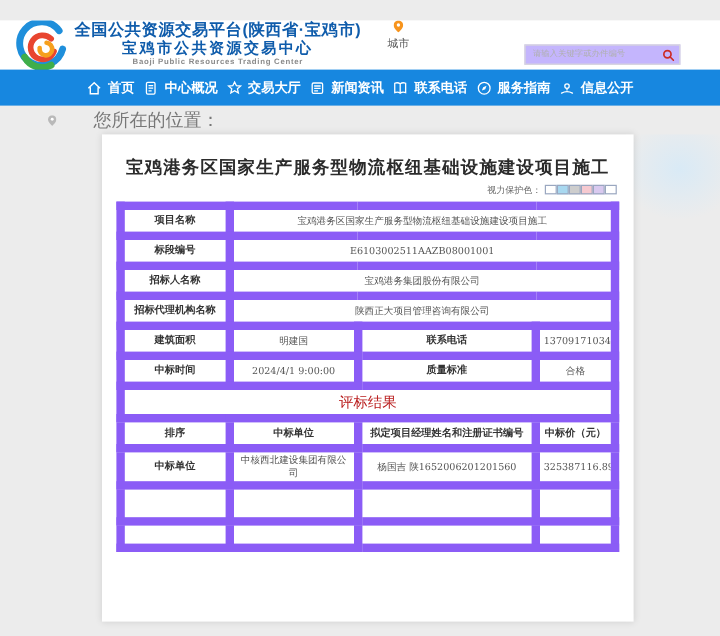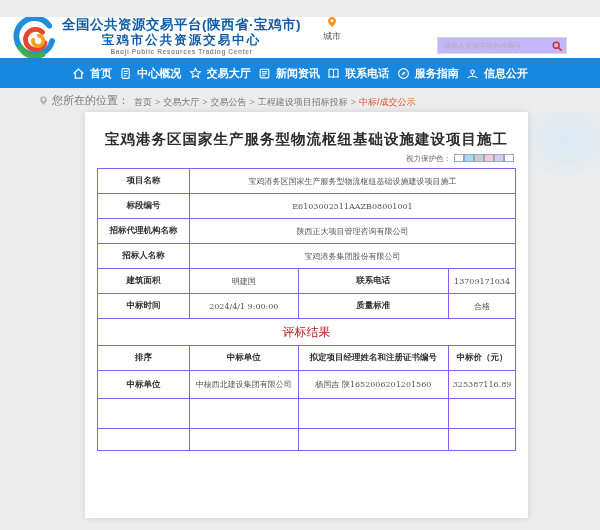--- a/index.html
+++ b/index.html
@@ -21,42 +21,42 @@
   .search input::placeholder{color:#b0b0b0;}
   .search .sbtn{border:none;background:transparent;padding:0;cursor:pointer;display:flex;align-items:center;}
 
   
   .nav{position:absolute;top:58px;left:0;width:600px;height:30px;background:#1787e0;display:flex;align-items:center;justify-content:space-between;padding:0 72px;}
   .nav-item{display:flex;align-items:center;gap:5px;color:#fff;font-size:11px;font-weight:bold;cursor:pointer;white-space:nowrap;}
   .nic{width:13px;height:13px;}
 
   
   .crumbbar{position:absolute;top:88px;left:0;width:600px;height:24px;display:flex;align-items:center;padding-left:40px;gap:5px;}
-  .crumbbar .bc-txt{font-size:11px;color:#777;}
+  .crumbbar .bc-txt{font-size:15px;color:#777;margin-left:26px;}
   .crumb a,.crumb span{font-size:9px;color:#777;text-decoration:none;}
   .crumb .sep{margin:0 3px;color:#999;}
   .crumb .active{color:#d9542e;}
 
   
   .deco{position:absolute;right:0;top:112px;width:84px;height:72px;background:radial-gradient(ellipse at 60% 40%, #d9eaf6 0%, rgba(217,234,246,0) 70%);}
 
   
   .card{position:absolute;top:112px;left:85px;width:443px;height:406px;background:#ffffff;box-shadow:0 0 6px rgba(0,0,0,.12);padding:12px 12px 0 12px;}
   .art-title{text-align:center;font-size:14.5px;font-weight:bold;color:#2b2b2b;letter-spacing:1px;margin-top:6px;}
   .meta{margin-top:8px;text-align:center;font-size:7.5px;color:#93a0bb;display:flex;justify-content:center;align-items:center;gap:3px;flex-wrap:nowrap;white-space:nowrap;}
   .meta .clickable{cursor:pointer;}
   .mic{display:inline-block;width:8px;height:8px;border-radius:1px;}
   .mic.word{background:#b3412c;border:1px solid #8e2f1f;}
   .mic.excel{background:#2e9e4f;border:1px solid #1f7a39;}
   .eyeline{margin-top:5px;display:flex;justify-content:flex-end;align-items:center;gap:3px;font-size:7.5px;color:#666;padding-right:2px;}
   .swatch{display:inline-block;width:10px;height:8px;border:1px solid #9aa7c0;cursor:pointer;}
 
   
   table.tbl{width:100%;border-collapse:collapse;table-layout:fixed;margin-top:4px;}
-  .tbl td{border:1px solid #8b5cf6;text-align:center;font-size:8px;color:#666;padding:1px 3px;overflow:hidden;}
+  .tbl td{border:7px solid #8b5cf6;text-align:center;font-size:8px;color:#666;padding:1px 3px;overflow:hidden;}
   .tbl td.lbl{font-weight:bold;color:#333;font-size:8.5px;}
   .tbl td.val{font-family:"DejaVu Serif",serif;color:#555;}
   .tbl td.sec{font-size:12px;color:#b91c1c;}
   .tbl tr.h25{height:25px;} .tbl tr.h27{height:27px;} .tbl tr.h28{height:28px;}
   .tbl tr.h30{height:30px;} .tbl tr.h22{height:22px;}
 </style>
 </head>
 <body>
 
 <div class="page">
@@ -139,23 +139,20 @@
       <span>信息公开</span>
     </div>
   </div>
 
   <div class="crumbbar">
     <svg width="7" height="9" viewBox="0 0 8 10">
       <path d="M4 0 C1.8 0 0 1.8 0 4 C0 6.8 4 10 4 10 C4 10 8 6.8 8 4 C8 1.8 6.2 0 4 0 Z" fill="#b9b9b9"></path>
       <circle cx="4" cy="3.8" r="1.4" fill="#fff"></circle>
     </svg>
     <span class="bc-txt">您所在的位置：</span>
-    <span class="crumb">
-      <a>首页</a><span class="sep">&gt;</span><a>交易大厅</a><span class="sep">&gt;</span><a>交易公告</a><span class="sep">&gt;</span><a>工程建设项目招标投标</a><span class="sep">&gt;</span><span class="active">中标/成交公示</span>
-    </span>
   </div>
 
   <div class="deco"></div>
 
   <div class="card">
     <div class="art-title">宝鸡港务区国家生产服务型物流枢纽基础设施建设项目施工</div>
 
 
     <div class="eyeline">
       <span>视力保护色：</span>
@@ -172,26 +169,26 @@
       <tbody>
           <tr class="h25">
         <td class="lbl">项目名称</td>
         <td class="val" colspan="3">宝鸡港务区国家生产服务型物流枢纽基础设施建设项目施工</td>
       </tr>
       <tr class="h25">
         <td class="lbl">标段编号</td>
         <td class="val" colspan="3">E6103002511AAZB08001001</td>
       </tr>
       <tr class="h25">
+        <td class="lbl">招标人名称</td>
+        <td class="val" colspan="3">宝鸡港务集团股份有限公司</td>
+      </tr>
+      <tr class="h25">
         <td class="lbl">招标代理机构名称</td>
         <td class="val" colspan="3">陕西正大项目管理咨询有限公司</td>
-      </tr>
-      <tr class="h25">
-        <td class="lbl">招标人名称</td>
-        <td class="val" colspan="3">宝鸡港务集团股份有限公司</td>
       </tr>
       <tr class="h25">
         <td class="lbl">建筑面积</td>
         <td class="val">明建国</td>
         <td class="lbl">联系电话</td>
         <td class="val">13709171034</td>
       </tr>
       <tr class="h25">
         <td class="lbl">中标时间</td>
         <td class="val">2024/4/1 9:00:00</td>

